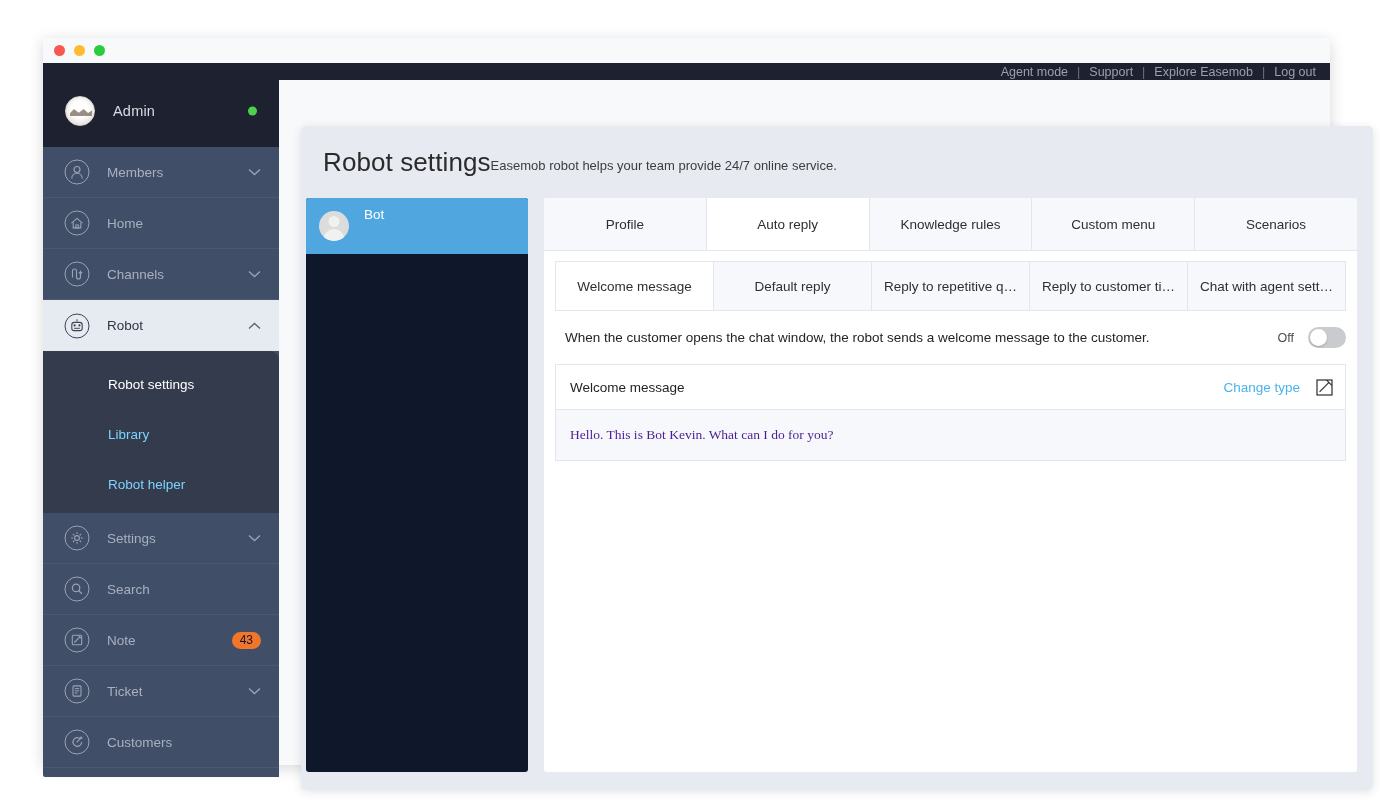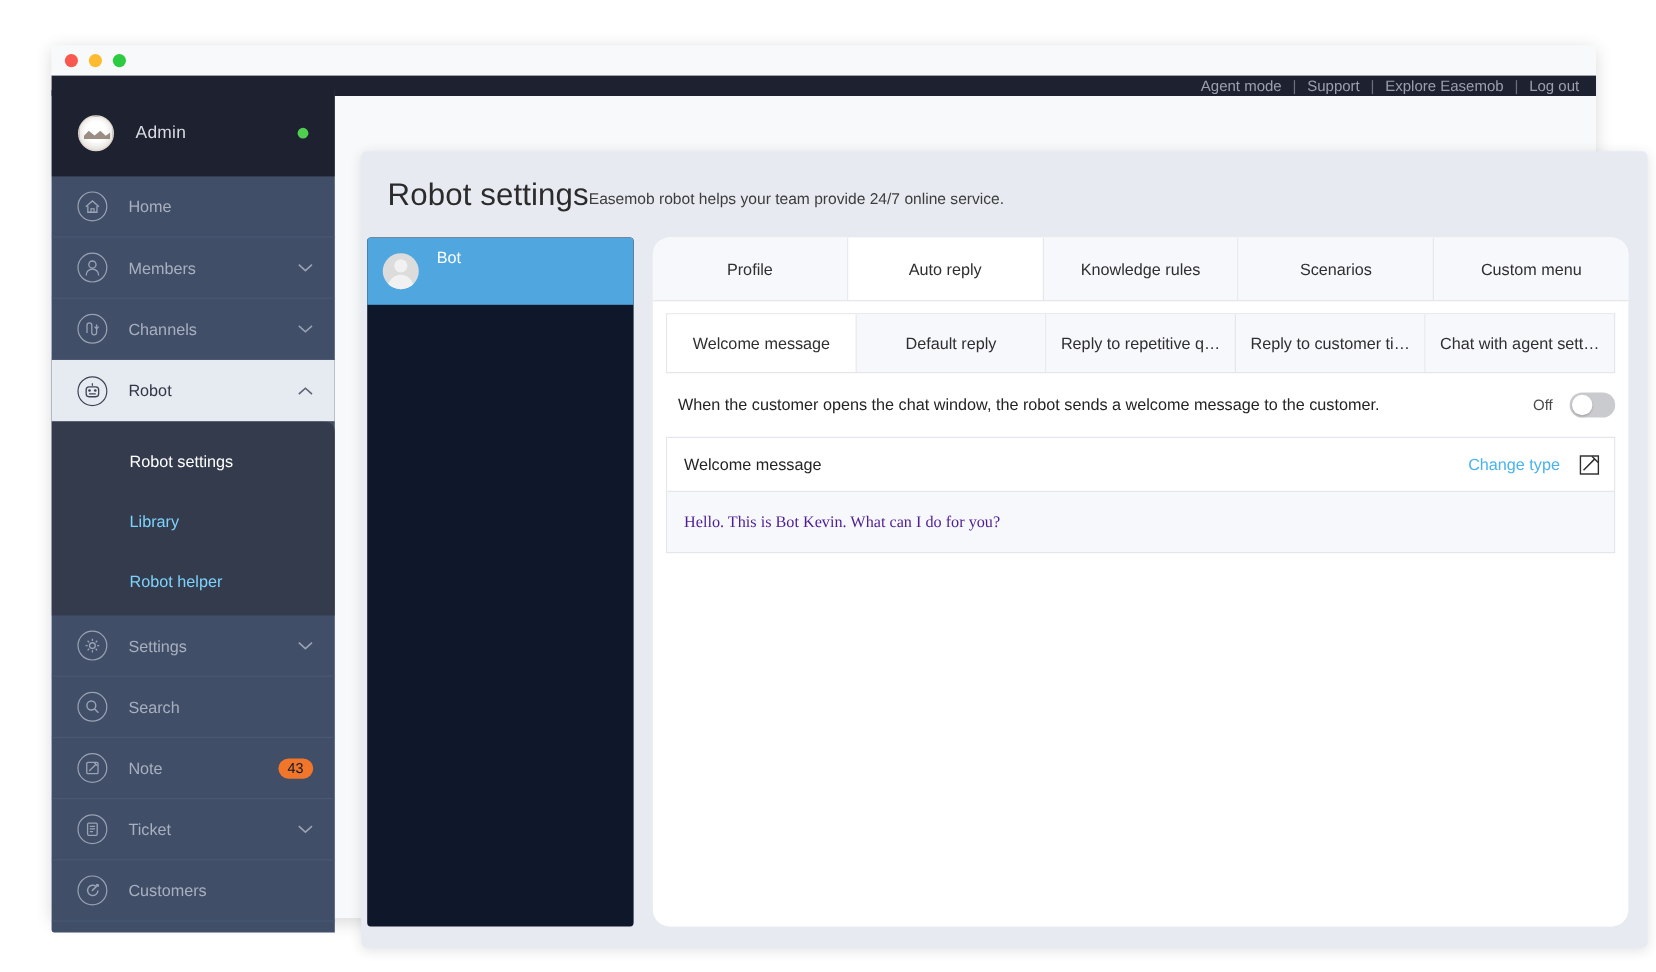--- a/index.html
+++ b/index.html
@@ -163,21 +163,21 @@
     transform: translateX(-50%);
     width: 21px; height: 16px; border-radius: 11px 11px 0 0; background: #f1f1f1;
   }
   .bot-name {
     margin-left: 15px; color: #ffffff; font-size: 13.5px;
     align-self: flex-start; margin-top: 9px;
   }
 
   
   #main-card {
-    flex: 1 1 auto; background: #ffffff; border-radius: 14px;
+    flex: 1 1 auto; background: #ffffff; border-radius: 3px;
     position: relative; overflow: hidden;
   }
   .tabbar {
     display: flex; background: #f7f8fb;
     border-bottom: 1px solid #e3e6ec;
   }
   .tabbar .tab {
     flex: 1 1 0; height: 52px;
     display: flex; align-items: center; justify-content: center;
     font-size: 13.5px; color: #2f2f2f; cursor: pointer;
@@ -264,42 +264,42 @@
     <div id="sidebar-head">
       <div id="avatar-admin"></div>
       <span id="admin-name">Admin</span>
       <span id="status-dot"></span>
     </div>
 
     <div class="nav-item">
       <span class="ic">
         <svg width="26" height="26" viewBox="0 0 26 26">
             <circle cx="13" cy="13" r="12" fill="none" stroke="#9aa3b4" stroke-width="1"></circle>
-            <path d="M7.5 13.2 13 8.4l5.5 4.8" fill="none" stroke="#9aa3b4" stroke-width="1.1"></path>
-            <path d="M9.2 12.6v5.3h7.6v-5.3" fill="none" stroke="#9aa3b4" stroke-width="1.1"></path>
-            <rect x="11.8" y="15" width="2.6" height="3" fill="none" stroke="#9aa3b4" stroke-width="1"></rect>
-          </svg>
-      </span>
-      <span class="lbl">Home</span>
-    </div>
-
-    <div class="nav-item">
-      <span class="ic">
-        <svg width="26" height="26" viewBox="0 0 26 26">
-            <circle cx="13" cy="13" r="12" fill="none" stroke="#9aa3b4" stroke-width="1"></circle>
             <circle cx="13" cy="10.5" r="3" fill="none" stroke="#9aa3b4" stroke-width="1.1"></circle>
             <path d="M7.8 19.5c0-3.2 2.4-5.2 5.2-5.2s5.2 2 5.2 5.2" fill="none" stroke="#9aa3b4" stroke-width="1.1"></path>
           </svg>
       </span>
       <span class="lbl">Members</span>
       <span class="chev">
         <svg width="13" height="8" viewBox="0 0 13 8">
             <path d="M1 1.5 6.5 6.5 12 1.5" fill="none" stroke="#9aa3b4" stroke-width="1.3"></path>
           </svg>
       </span>
+    </div>
+
+    <div class="nav-item">
+      <span class="ic">
+        <svg width="26" height="26" viewBox="0 0 26 26">
+            <circle cx="13" cy="13" r="12" fill="none" stroke="#9aa3b4" stroke-width="1"></circle>
+            <path d="M7.5 13.2 13 8.4l5.5 4.8" fill="none" stroke="#9aa3b4" stroke-width="1.1"></path>
+            <path d="M9.2 12.6v5.3h7.6v-5.3" fill="none" stroke="#9aa3b4" stroke-width="1.1"></path>
+            <rect x="11.8" y="15" width="2.6" height="3" fill="none" stroke="#9aa3b4" stroke-width="1"></rect>
+          </svg>
+      </span>
+      <span class="lbl">Home</span>
     </div>
 
     <div class="nav-item">
       <span class="ic">
         <svg width="26" height="26" viewBox="0 0 26 26">
             <circle cx="13" cy="13" r="12" fill="none" stroke="#9aa3b4" stroke-width="1"></circle>
             <path d="M8.5 16.5V10a2 2 0 0 1 4 0v6a2 2 0 0 0 4 0V9.5" fill="none" stroke="#9aa3b4" stroke-width="1.1"></path>
             <path d="M14.8 11.2l1.7 1.8 1.7-1.8" fill="none" stroke="#9aa3b4" stroke-width="1.1"></path>
           </svg>
       </span>
@@ -429,22 +429,22 @@
           <span class="bot-name">Bot</span>
         </div>
       </div>
 
       <div id="main-card">
 
         <div class="tabbar">
           <div class="tab">Profile</div>
           <div class="tab active">Auto reply</div>
           <div class="tab">Knowledge rules</div>
+          <div class="tab">Custom menu</div>
           <div class="tab">Scenarios</div>
-          <div class="tab">Custom menu</div>
         </div>
 
         <div class="subtabbar">
           <div class="tab active">Welcome message</div>
           <div class="tab">Default reply</div>
           <div class="tab">Reply to repetitive q…</div>
           <div class="tab">Reply to customer ti…</div>
           <div class="tab">Chat with agent sett…</div>
         </div>
 

